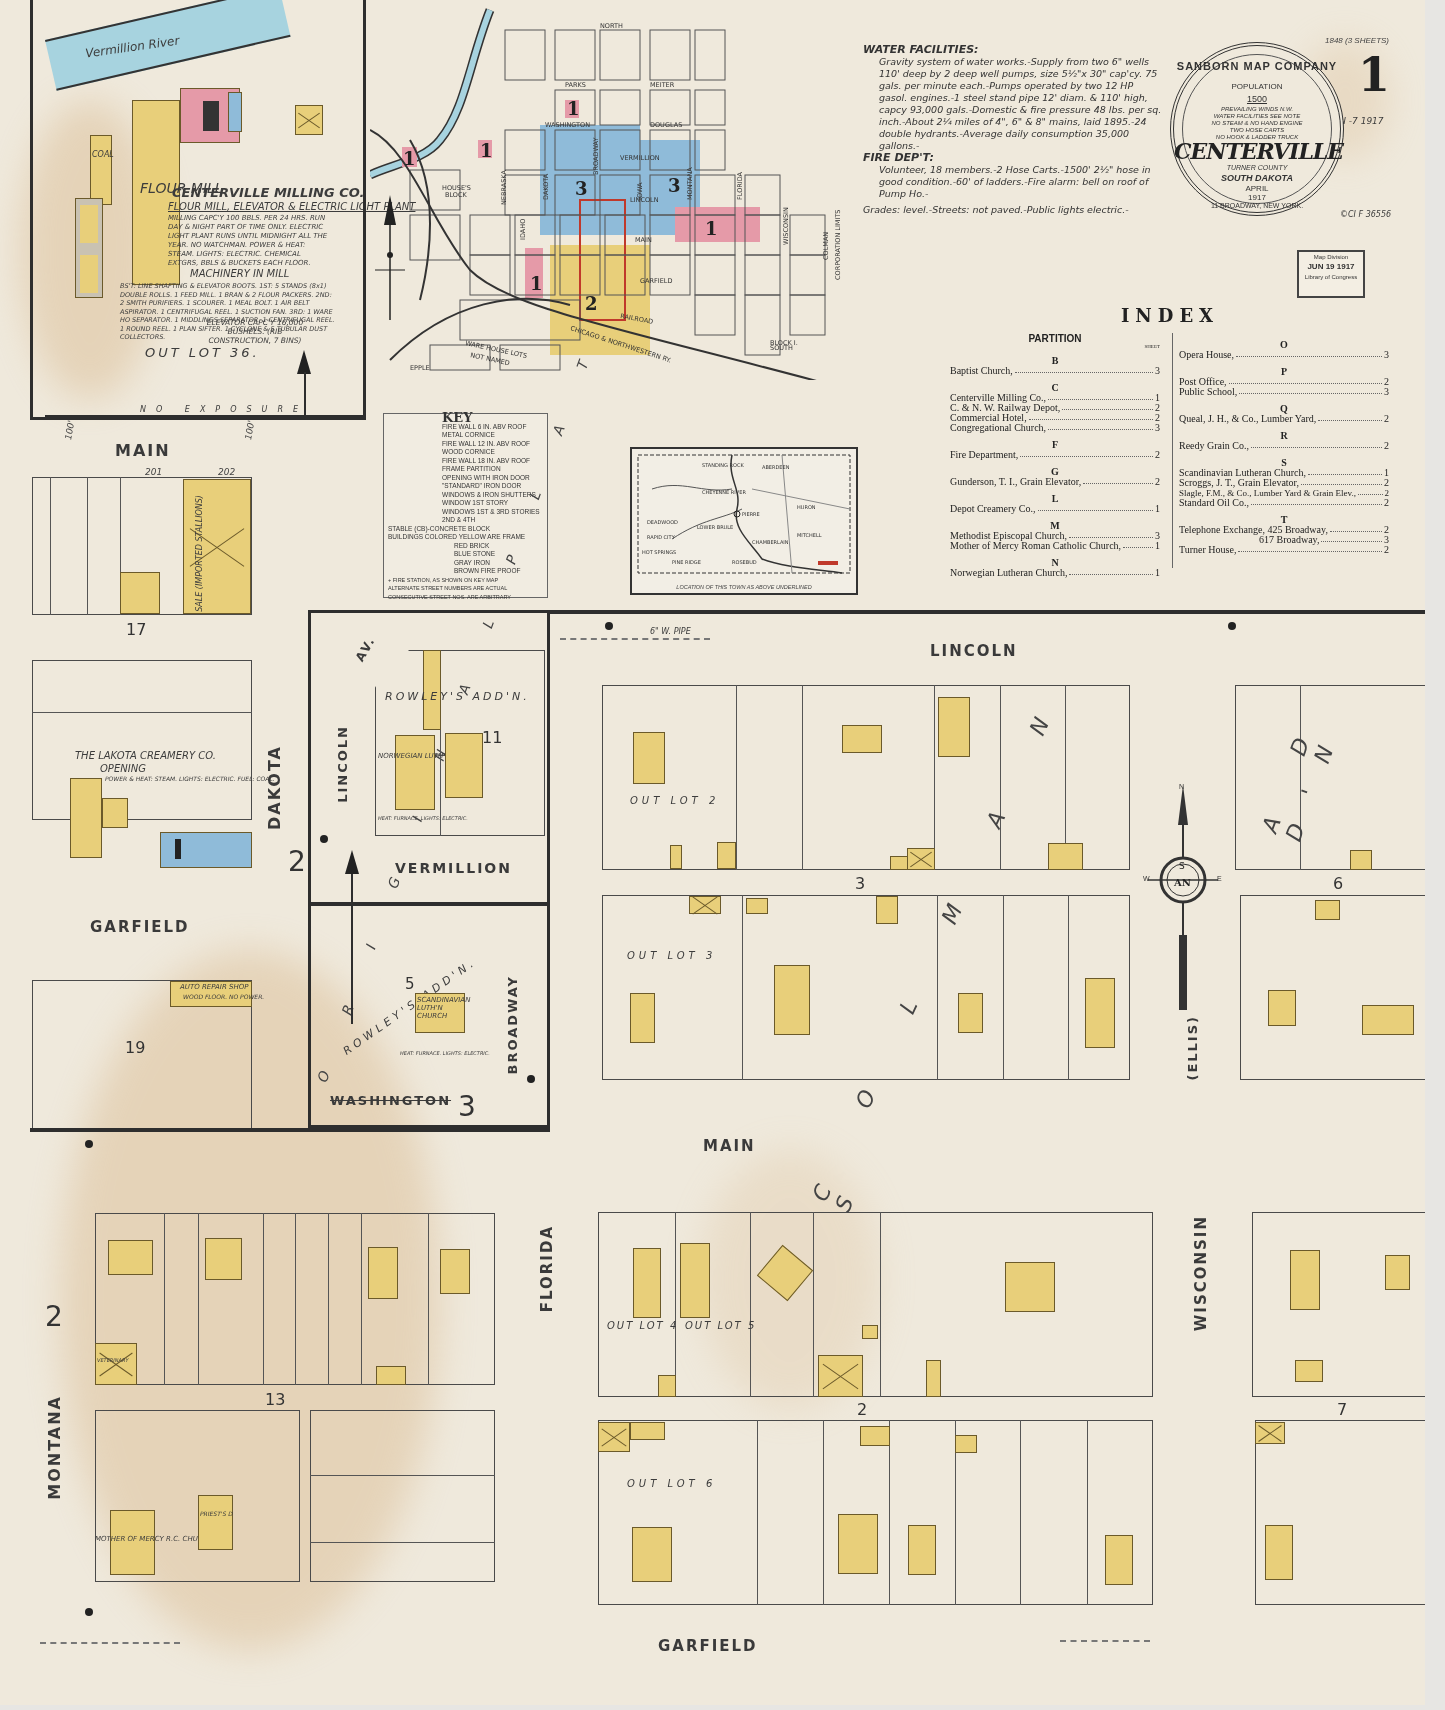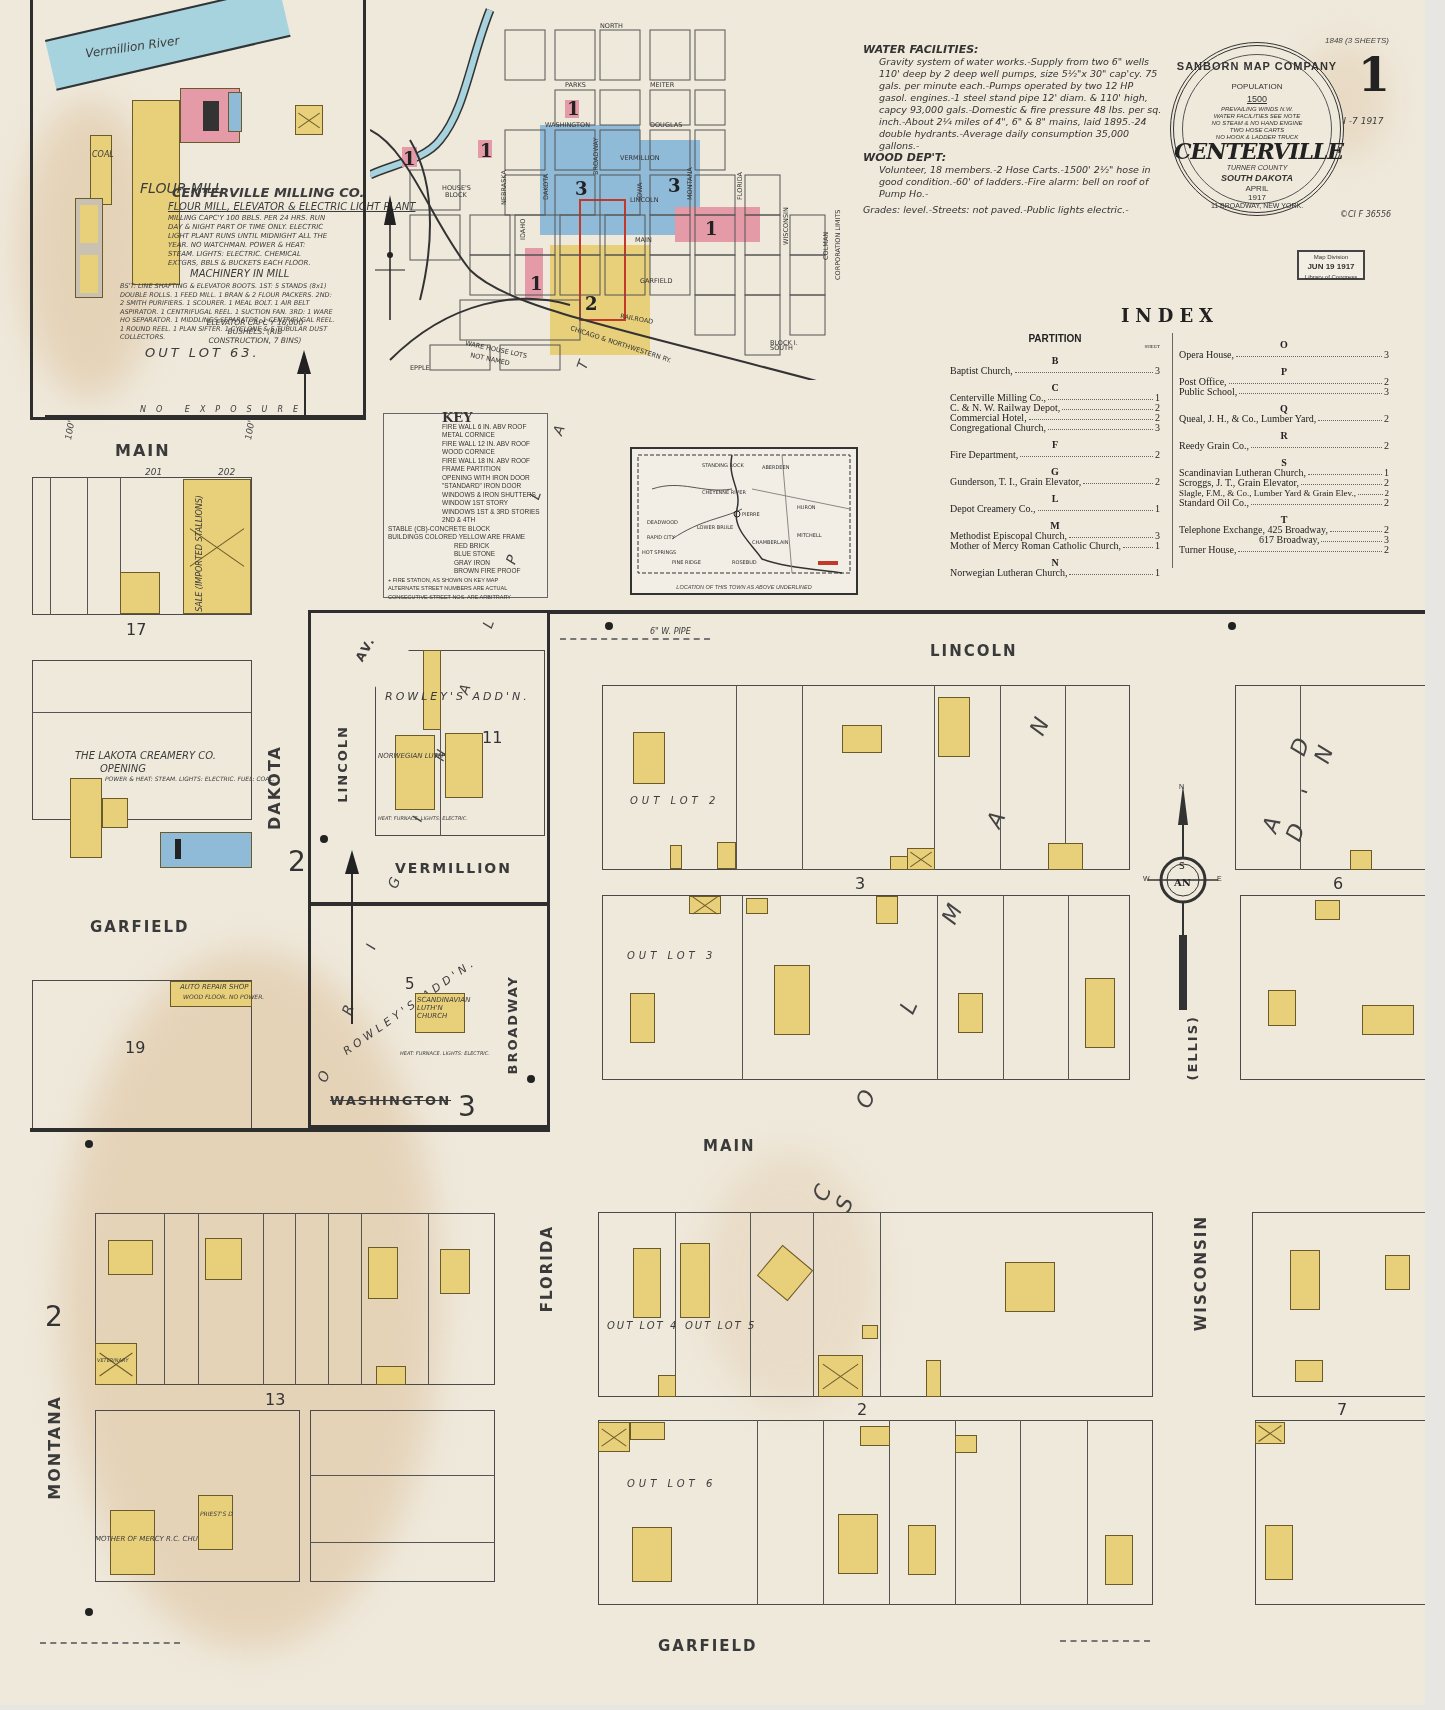--- a/index.html
+++ b/index.html
@@ -43,21 +43,21 @@
   .index{position:absolute;left:950px;top:305px;width:440px;font-family:"Liberation Serif",serif;font-size:10px;color:#222;}
   .index .title{position:absolute;left:110px;top:0;width:220px;text-align:center;font-family:"DejaVu Serif",serif;font-weight:bold;font-size:18px;letter-spacing:6px;}
   .index .col{position:absolute;top:28px;width:210px;}
   .index .col.left{left:0;}
   .index .col.right{left:222px;border-left:1px solid #666;padding-left:6px;height:235px;}
   .index .specials{text-align:center;font-family:"Liberation Sans",sans-serif;font-weight:bold;font-size:10px;}
   .index .sheetlbl{text-align:right;font-size:5px;}
   .index .letter{text-align:center;font-weight:bold;margin-top:6px;}
   .index .row{display:flex;justify-content:space-between;line-height:10px;}
   .index .row .dots{flex:1;border-bottom:1px dotted #666;margin:0 2px 3px;}
-  .stamp{position:absolute;left:1297px;top:250px;width:68px;height:30px;border:2px solid #444;box-sizing:border-box;font-size:6px;text-align:center;color:#333;line-height:10px;background:#f3eee3;}
+  .stamp{position:absolute;left:1297px;top:250px;width:68px;height:48px;border:2px solid #444;box-sizing:border-box;font-size:6px;text-align:center;color:#333;line-height:10px;background:#f3eee3;}
   .stamp .d{font-size:8px;font-weight:bold;}
   .keybox{position:absolute;left:383px;top:413px;width:165px;height:185px;border:1px solid #666;box-sizing:border-box;font-size:6.5px;color:#333;line-height:8.5px;background:#f1ece1;}
   .keybox .kt{font-family:"DejaVu Serif",serif;font-weight:bold;font-size:13px;margin-left:58px;}
   .keybox .kl{margin-left:58px;}
   .locmap{position:absolute;left:630px;top:447px;width:228px;height:148px;border:2px solid #333;box-sizing:border-box;background:#f2eee5;}
   .locmap .cap{position:absolute;bottom:3px;width:100%;text-align:center;font-size:5.5px;font-style:italic;color:#444;}
   .compass{position:absolute;left:1143px;top:785px;width:80px;height:240px;}
   .scale{position:absolute;left:790px;top:1620px;width:280px;height:60px;}
   .pipe{position:absolute;border-top:2px dashed #777;height:0;}
   .hydrant{position:absolute;width:8px;height:8px;border-radius:50%;background:#222;}
@@ -95,21 +95,21 @@
     <div class="abs" style="left:4px;top:6px;width:18px;height:38px;background:#e8cf7a;"></div>
     <div class="abs" style="left:4px;top:56px;width:18px;height:38px;background:#e8cf7a;"></div>
   </div>
   <div class="bldg x" style="left:295px;top:105px;width:28px;height:30px;"></div>
   <div class="hand" style="left:172px;top:185px;font-size:13px;font-weight:bold">CENTERVILLE MILLING CO.</div>
   <div class="hand" style="left:168px;top:201px;font-size:10px;text-decoration:underline">FLOUR MILL, ELEVATOR &amp; ELECTRIC LIGHT PLANT</div>
   <div class="hand" style="left:168px;top:214px;width:165px;white-space:normal;font-size:7px;line-height:9px">MILLING CAPC'Y 100 BBLS. PER 24 HRS. RUN DAY &amp; NIGHT PART OF TIME ONLY. ELECTRIC LIGHT PLANT RUNS UNTIL MIDNIGHT ALL THE YEAR. NO WATCHMAN. POWER &amp; HEAT: STEAM. LIGHTS: ELECTRIC. CHEMICAL EXTGRS, BBLS &amp; BUCKETS EACH FLOOR.</div>
   <div class="hand" style="left:190px;top:268px;font-size:10px">MACHINERY IN MILL</div>
   <div class="hand" style="left:120px;top:282px;width:215px;white-space:normal;font-size:6.5px;line-height:8.5px">BS'T: LINE SHAFTING &amp; ELEVATOR BOOTS. 1ST: 5 STANDS (8x1) DOUBLE ROLLS. 1 FEED MILL. 1 BRAN &amp; 2 FLOUR PACKERS. 2ND: 2 SMITH PURIFIERS. 1 SCOURER. 1 MEAL BOLT. 1 AIR BELT ASPIRATOR. 1 CENTRIFUGAL REEL. 1 SUCTION FAN. 3RD: 1 WARE HO SEPARATOR. 1 MIDDLINGS SEPARATOR. 1 CENTRIFUGAL REEL. 1 ROUND REEL. 1 PLAN SIFTER. 1 CYCLONE &amp; 5 TUBULAR DUST COLLECTORS.</div>
   <div class="hand" style="left:195px;top:318px;width:120px;white-space:normal;font-size:7.5px;text-align:center">ELEVATOR CAPC'Y 16,000 BUSHELS. (RIB CONSTRUCTION, 7 BINS)</div>
-  <div class="hand" style="left:145px;top:345px;font-size:13px;letter-spacing:3px">OUT LOT 63.</div>
+  <div class="hand" style="left:145px;top:345px;font-size:13px;letter-spacing:3px">OUT LOT 36.</div>
   <div class="hand" style="left:140px;top:405px;font-size:8px;letter-spacing:10px">NO EXPOSURE</div>
   <div class="arrow" style="left:297px;top:350px;"></div>
   <div class="hline" style="left:304px;top:372px;width:2px;height:45px;"></div>
 
   <div class="frame" style="left:363px;top:-5px;width:490px;height:395px;border-width:0 0 0 3px"></div>
   <div class="keymap">
     <svg width="480" height="380" viewBox="0 0 480 380">
 
       <path d="M120 10 C100 60 95 110 70 140 C55 160 20 165 0 175" stroke="#333" stroke-width="9" fill="none"></path>
       <path d="M120 10 C100 60 95 110 70 140 C55 160 20 165 0 175" stroke="#a7d3df" stroke-width="6" fill="none"></path>
@@ -275,21 +275,21 @@
           <text x="165" y="88">MITCHELL</text>
           <text x="165" y="60">HURON</text>
       </g>
     </svg>
     <div class="cap">LOCATION OF THIS TOWN AS ABOVE UNDERLINED</div>
   </div>
 
   <div class="notes-block">
     <div class="h">WATER FACILITIES:</div>
     <div class="b">Gravity system of water works.-Supply from two 6" wells 110' deep by 2 deep well pumps, size 5½"x 30" cap'cy. 75 gals. per minute each.-Pumps operated by two 12 HP gasol. engines.-1 steel stand pipe 12' diam. &amp; 110' high, capcy 93,000 gals.-Domestic &amp; fire pressure 48 lbs. per sq. inch.-About 2¼ miles of 4", 6" &amp; 8" mains, laid 1895.-24 double hydrants.-Average daily consumption 35,000 gallons.-</div>
-    <div class="h">WOOD DEP'T:</div>
+    <div class="h">FIRE DEP'T:</div>
     <div class="b">Volunteer, 18 members.-2 Hose Carts.-1500' 2½" hose in good condition.-60' of ladders.-Fire alarm: bell on roof of Pump Ho.-</div>
     <div style="margin-top:4px">Grades: level.-Streets: not paved.-Public lights electric.-</div>
   </div>
 
   <div class="seal">
     <div class="ring"></div>
     <div class="co">SANBORN MAP COMPANY</div>
     <div class="pop">POPULATION</div>
     <div class="popn">1500</div>
     <div class="notes">

